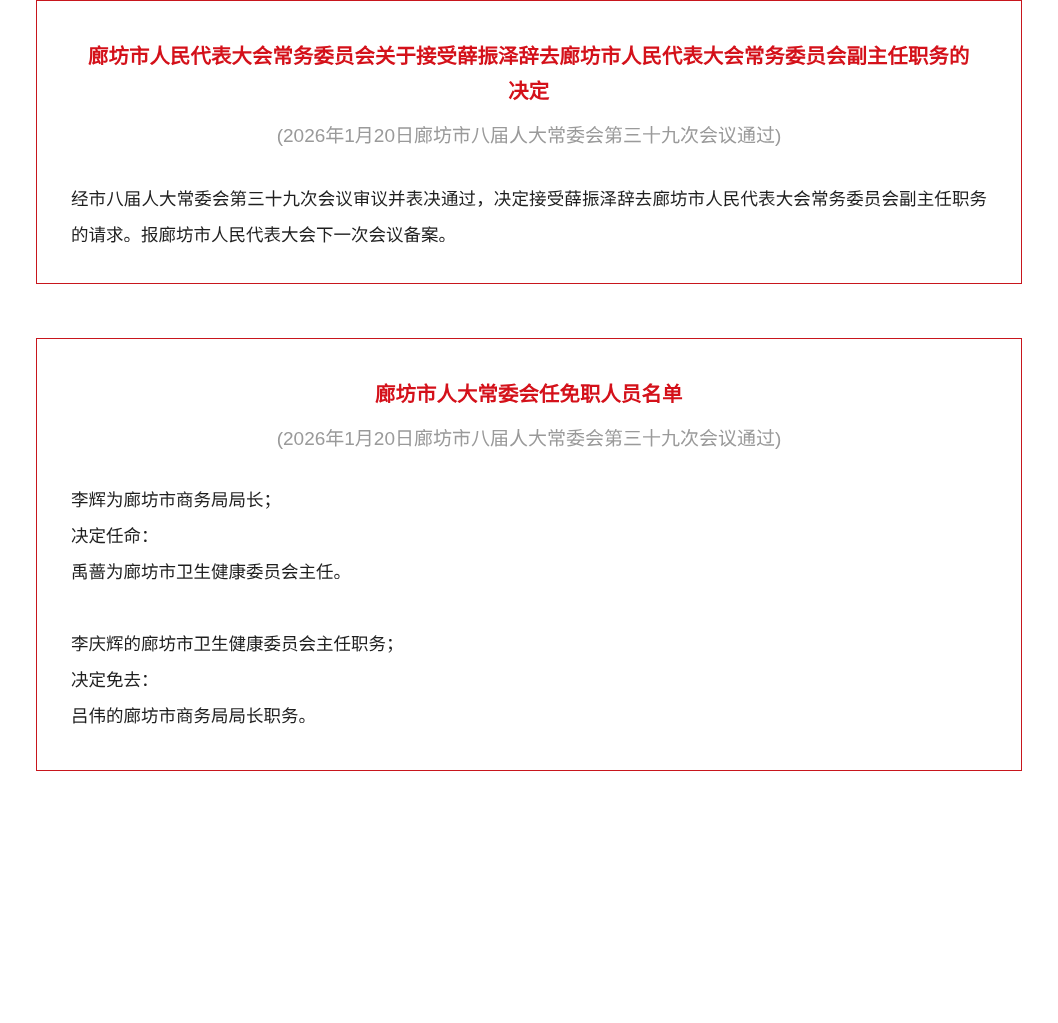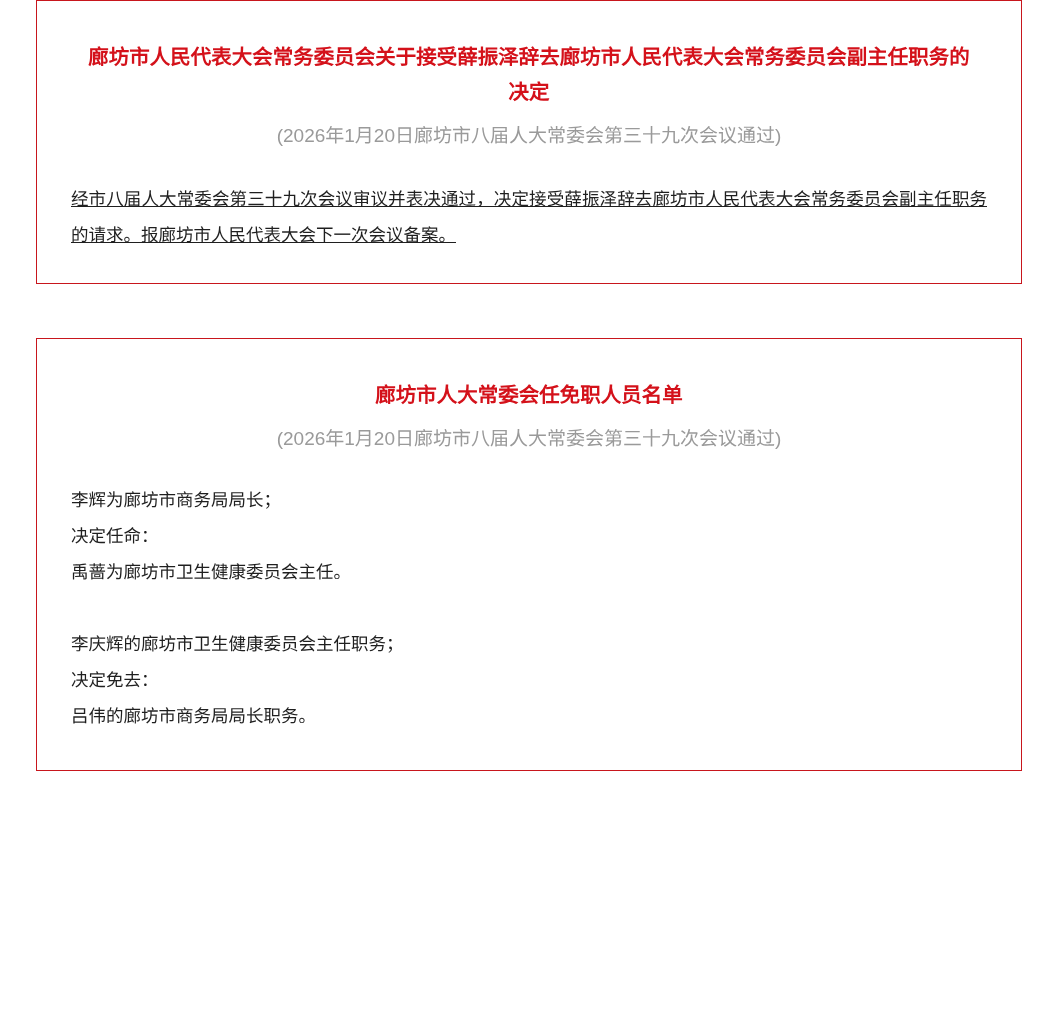--- a/index.html
+++ b/index.html
@@ -92,38 +92,38 @@
   .doc.second {
     padding-bottom: 36px;
   }
   .doc-title {
     color: #d4111a;
     font-weight: 700;
     font-size: 20.5px;
     line-height: 35px;
     text-align: center;
     margin: 8px 10px 0 10px;
+    font-family: Liberation Serif, serif;
   }
   .doc-subtitle {
     color: #9a9a9a;
     font-size: 19px;
     line-height: 30px;
     text-align: center;
     margin-top: 12px;
   }
   .doc-body {
     margin-top: 30px;
     font-size: 17.5px;
     line-height: 36px;
     color: #1f1f1f;
     text-align: justify;
   }
   .doc-body p {
     margin: 0;
-    text-decoration: underline;
   }
   .list-block {
     margin-top: 28px;
     font-size: 17.5px;
     line-height: 36px;
     color: #1f1f1f;
   }
   .list-block .line {
     white-space: pre-wrap;
   }

